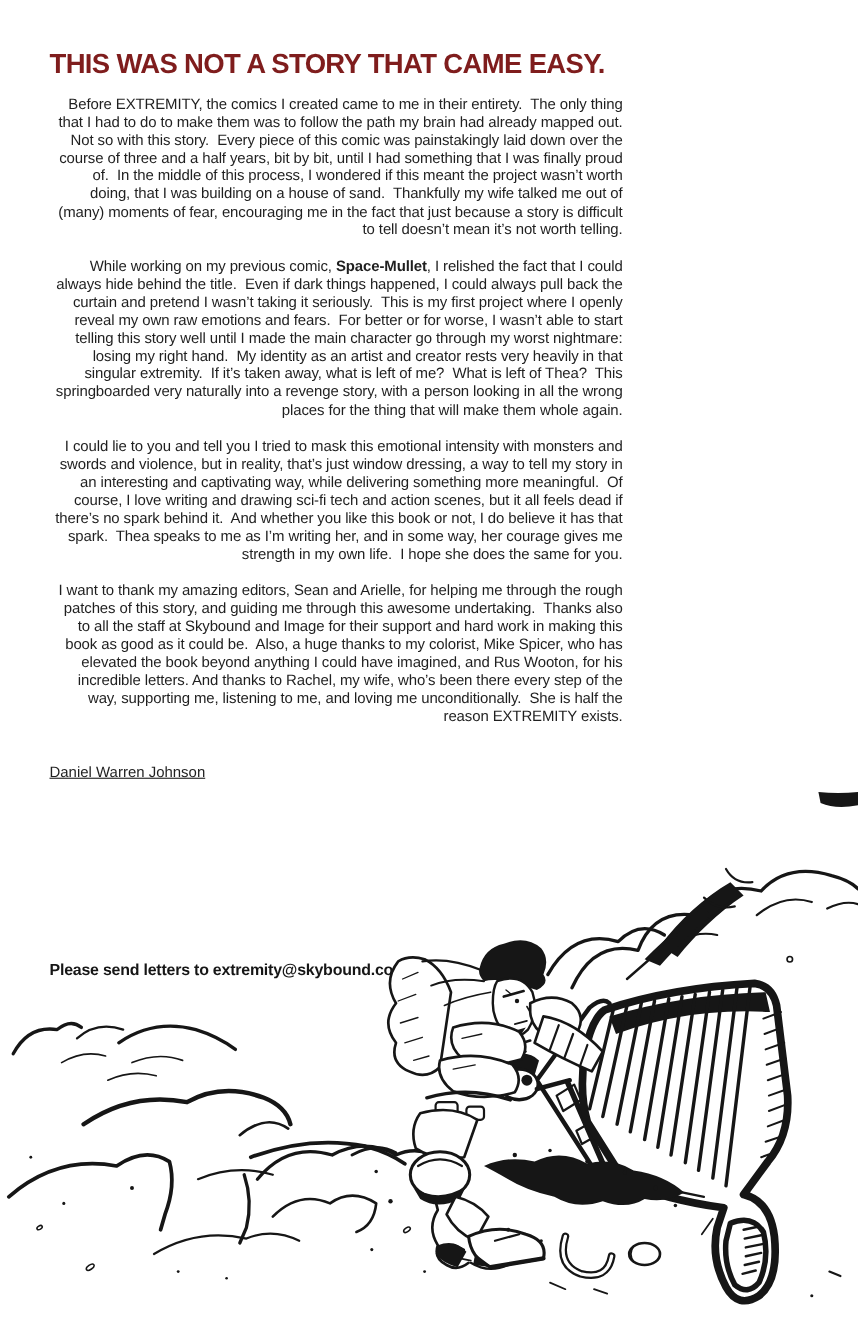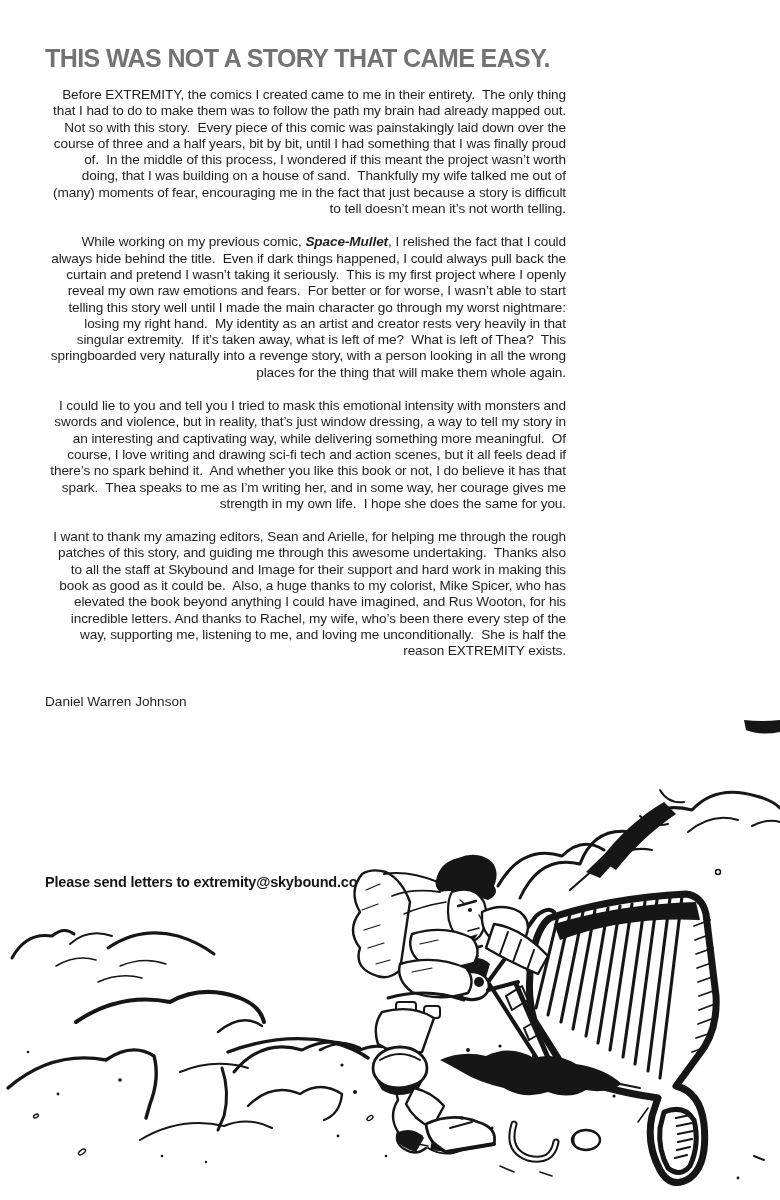--- a/index.html
+++ b/index.html
@@ -8,33 +8,33 @@
     background:#ffffff; overflow:hidden;
     font-family:"Liberation Sans", sans-serif;
     color:#1f1f1f;
   }
   .text-col {
     position:absolute; left:45px; top:44px; width:521px;
   }
   .headline {
     margin:0 0 15px 0;
     font-size:25px; line-height:28px; font-weight:bold;
-    letter-spacing:-0.6px; color:#737373;
+    letter-spacing:-0.6px; color:#7f1d1d;
   }
   .para {
     margin:0 0 17px 0;
     font-size:13.6px; line-height:16.3px;
     letter-spacing:-0.1px;
     white-space:pre-wrap;
     text-align:right;
   }
-  .para .comic-title { font-weight:bold; font-style:italic; }
+  .para .comic-title { font-weight:bold; }
   .signature {
     margin:34px 0 0 0;
-    font-size:13.6px; line-height:16.3px;
+    font-size:13.6px; line-height:16.3px;text-decoration:underline;
   }
   .letters-line {
     position:absolute; left:45px; top:874px;
     font-size:14.5px; font-weight:bold; letter-spacing:-0.2px;
     color:#161616;
   }
   .art { position:absolute; left:0; top:720px; width:780px; height:480px; }
   .ink { fill:none; stroke:#161616; stroke-linecap:round; stroke-linejoin:round; }
   .inkfill { fill:#161616; stroke:none; }
   .wfill { fill:#ffffff; stroke:#161616; stroke-linecap:round; stroke-linejoin:round; }

